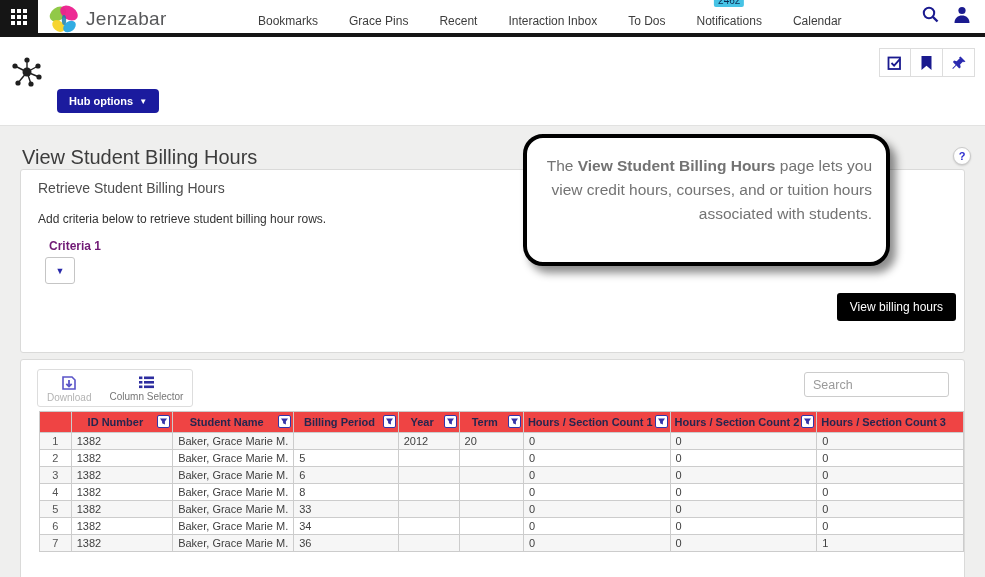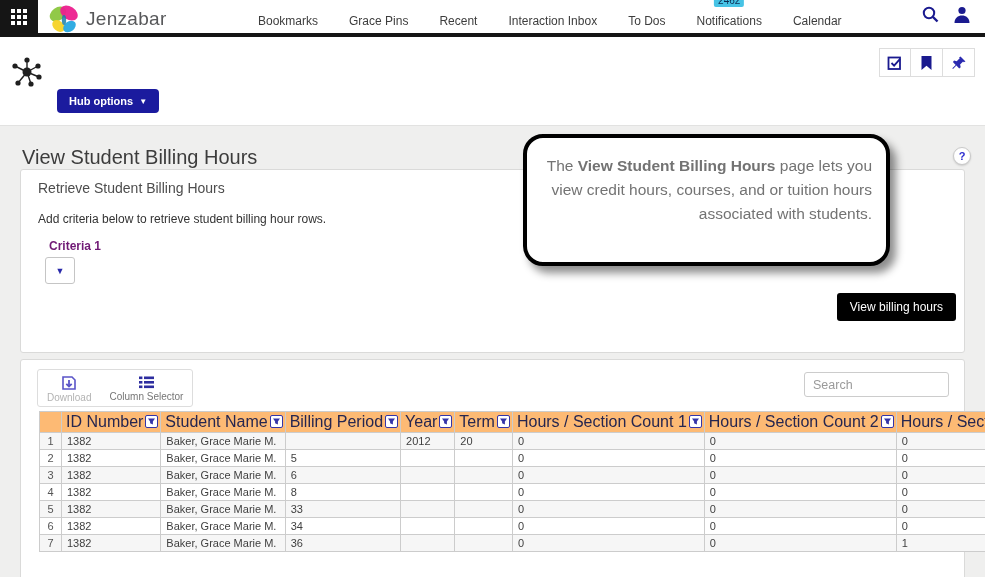--- a/index.html
+++ b/index.html
@@ -74,21 +74,21 @@
   .tb-btn .tb-label { font-size:10px; }
   .tb-label-download { color:#b3b3b3; }
   .tb-label-colsel { color:#767676; }
   .grid-search { position:absolute; right:15px; top:12px; width:145px; height:25px;
                  border:1px solid #ccc; border-radius:3px; padding:0 8px; font-size:12.5px;
                  color:#333; font-family:"Liberation Sans",sans-serif; outline:none; }
   .grid-search::placeholder { color:#9a9a9a; }
 
   table.billing { position:absolute; left:18px; top:51px; border-collapse:collapse; table-layout:fixed; }
   table.billing th, table.billing td { border:1px solid #ccc; overflow:hidden; white-space:nowrap; }
-  table.billing th { height:21px; background:#fdba74; font-size:16px; font-weight:400; color:#26264f;
+  table.billing th { height:21px; background:#ef4444; font-size:11px; font-weight:700; color:#26264f;
                      position:relative; padding:0 17px 0 4px; text-align:center; }
   table.billing th .fbox { position:absolute; right:2px; top:3px; cursor:pointer; line-height:0; }
   table.billing td { height:17px; font-size:11px; color:#3f3f3f; padding:0 5px; background:#fff; }
   table.billing td.rownum { text-align:center; color:#555; padding:0 2px; }
   table.billing tr.alt td { background:#f6f6f6; }
 </style>
 </head>
 <body>
 
 <div class="topbar">

